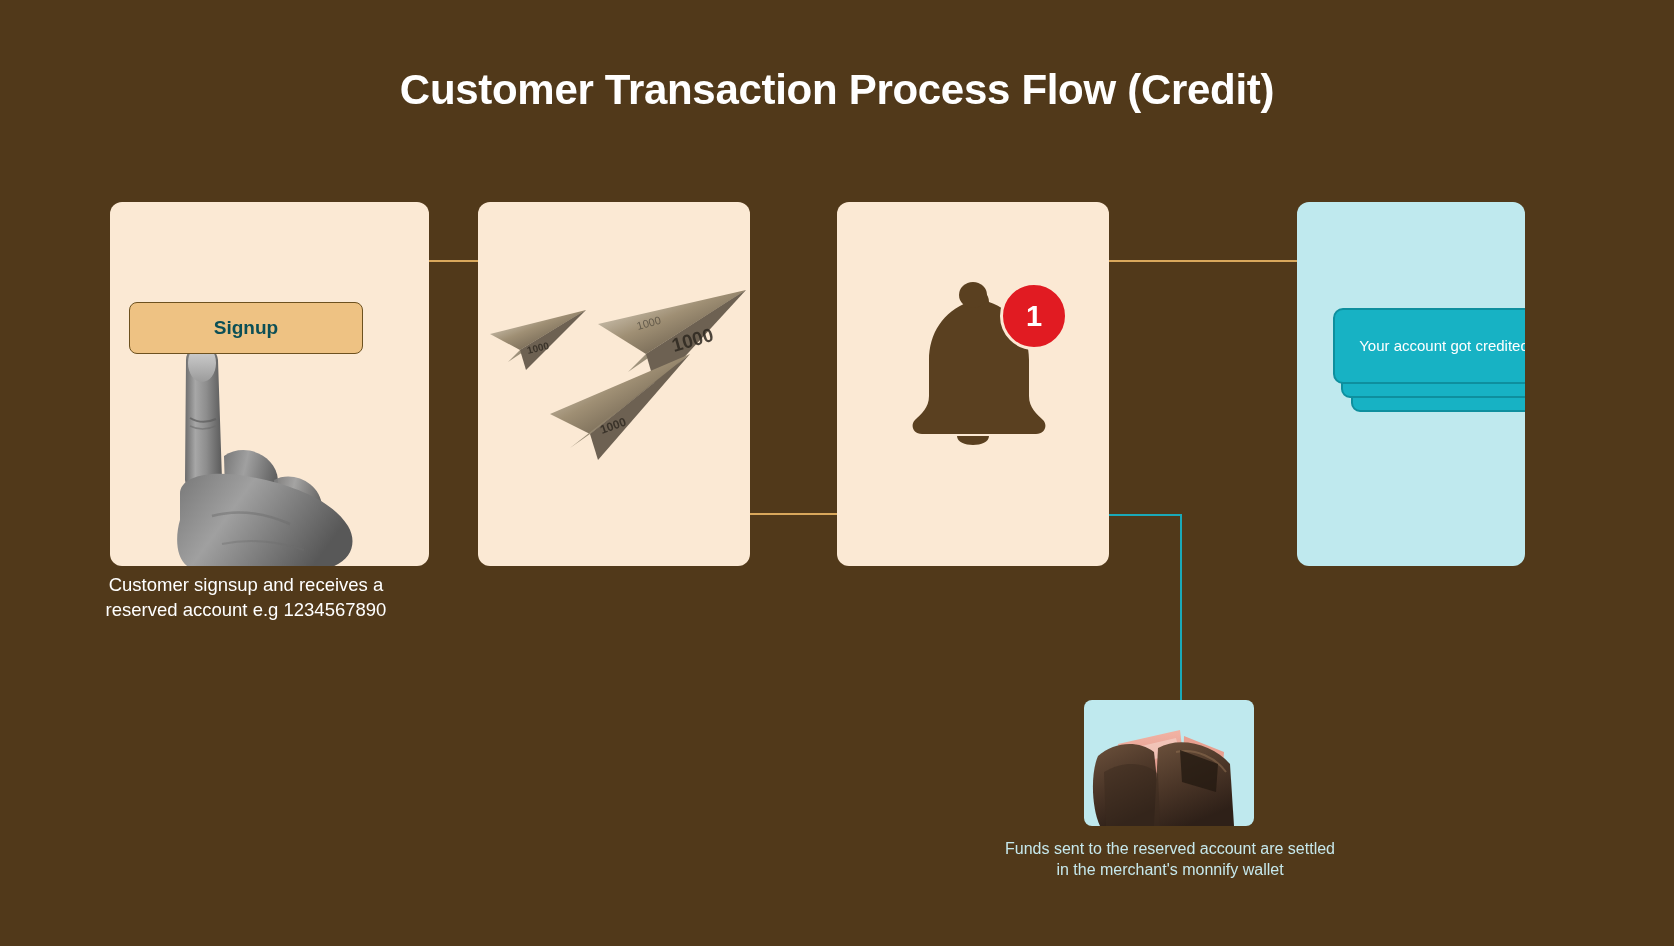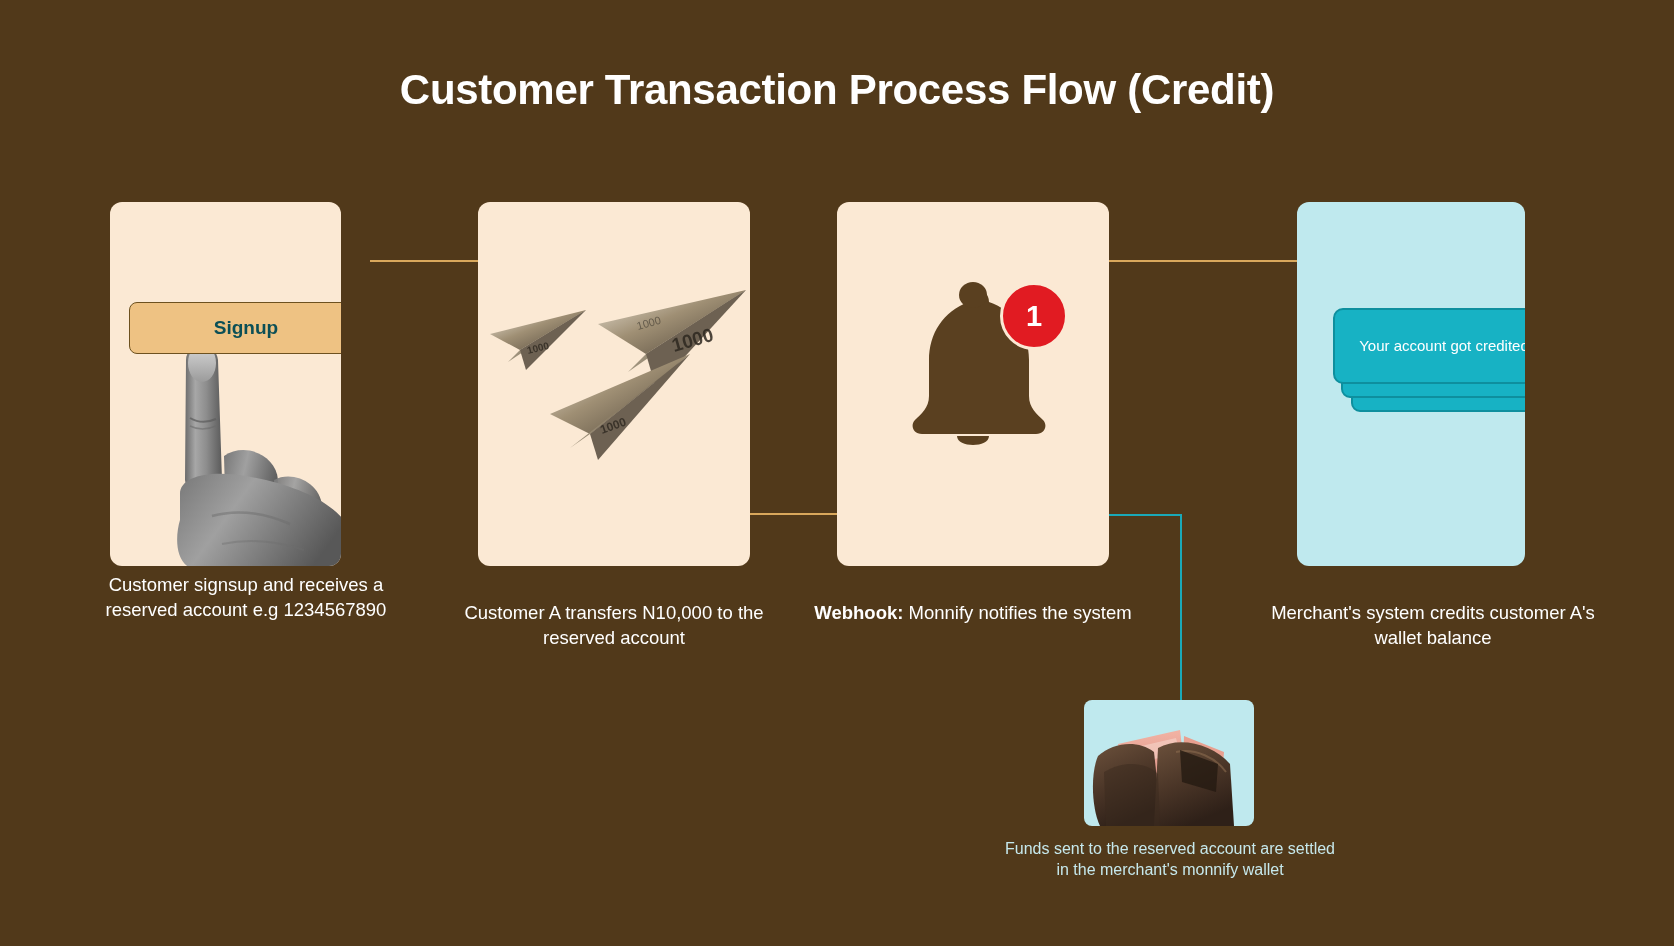--- a/index.html
+++ b/index.html
@@ -24,21 +24,21 @@
 
   
   .card{
     position:absolute;
     border-radius:12px;
     overflow:hidden;
   }
   .card.cream{background:#fbe9d4;}
   .card.cyan{background:#bfe9ee;}
 
-  #card1{left:110px;top:202px;width:231px;height:364px;}
+  #card1{left:110px;top:202px;width:319px;height:364px;}
   #card2{left:478px;top:202px;width:272px;height:364px;}
   #card3{left:837px;top:202px;width:272px;height:364px;}
   #card4{left:1297px;top:202px;width:228px;height:364px;}
 
   
   .conn-line{position:absolute;height:1.5px;background:#d9a85c;}
   #conn1{left:370px;top:260px;width:120px;}
   #conn2{left:728px;top:513px;width:122px;}
   #conn3{left:1094px;top:260px;width:215px;}
   .dot{position:absolute;width:16px;height:16px;border-radius:50%;background:#51391a;}
@@ -243,18 +243,15 @@
       <path d="M14 56 C30 42 54 40 70 52 L78 126 L16 126 C8 110 6 74 14 56 Z" fill="url(#leather)"></path>
       <path d="M74 48 C96 36 128 44 146 64 L150 126 L70 126 Z" fill="url(#leather)"></path>
       <path d="M20 72 C40 60 62 62 74 74 L76 126 L22 126 Z" fill="#3a2a1e" opacity=".5"></path>
       <path d="M92 52 C112 48 132 58 142 72" stroke="#8a6b4f" stroke-width="2" fill="none" opacity=".6"></path>
 
       <path d="M96 50 L134 64 L132 92 L98 82 Z" fill="#241a12" opacity=".8"></path>
     </svg>
   </div>
 
   <div class="caption" id="cap1">Customer signsup and receives a reserved account e.g 1234567890</div>
-  <div class="caption" id="cap2">Customer A transfers N10,000 to the reserved account</div>
-  <div class="caption" id="cap3"><span class="bold">Webhook:</span><span> Monnify notifies the system</span></div>
-  <div class="caption" id="cap4">Merchant's system credits customer A's wallet balance</div>
   <div class="caption" id="cap5">Funds sent to the reserved account are settled in the merchant's monnify wallet</div>
 
 </div>
 
 </body></html>

